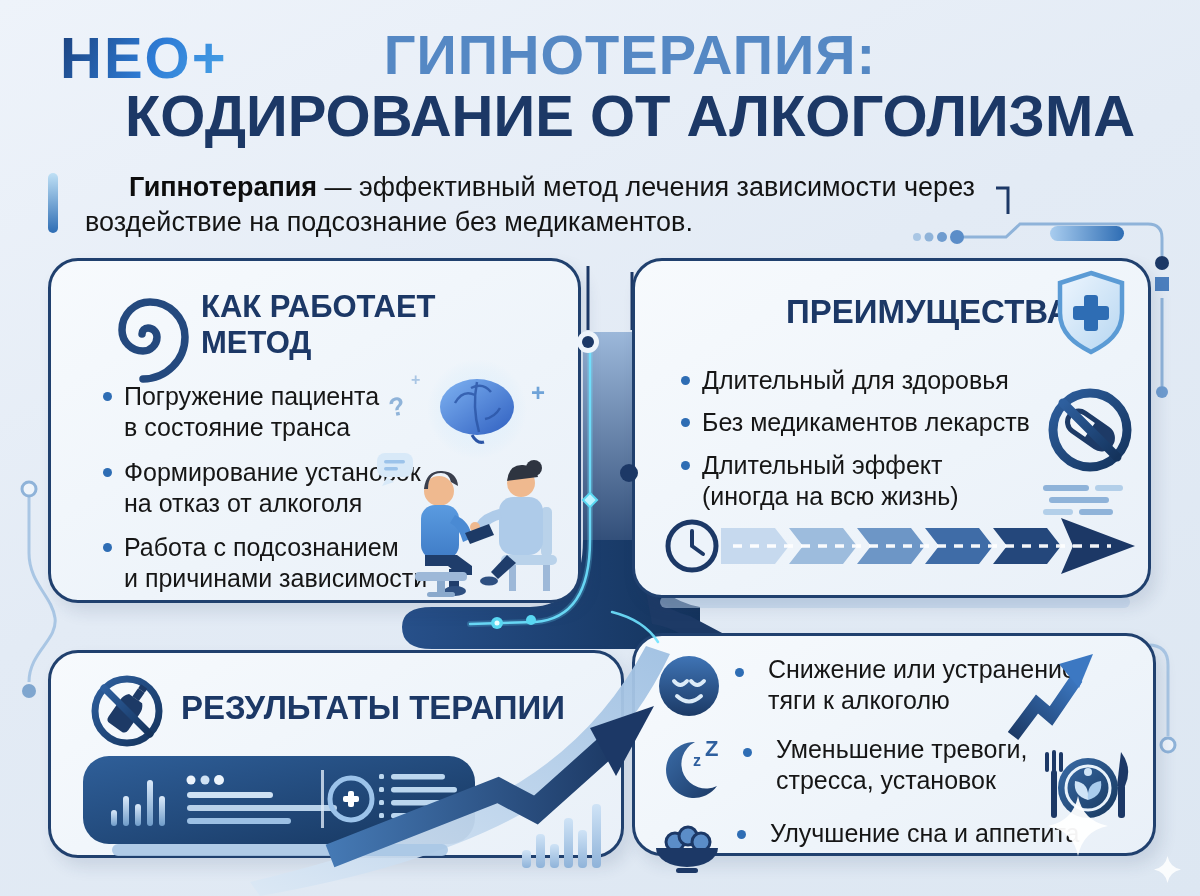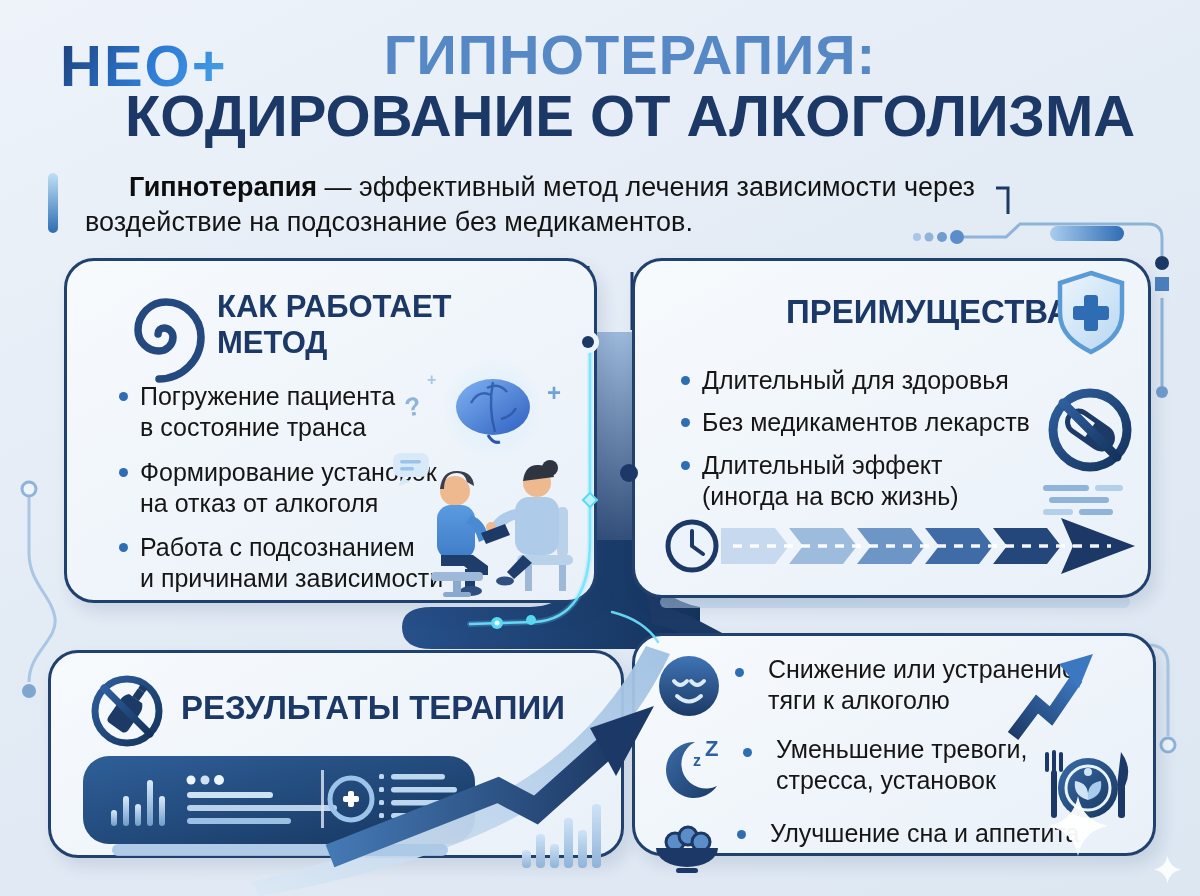--- a/index.html
+++ b/index.html
@@ -7,37 +7,37 @@
     font-family:"Liberation Sans",sans-serif;
     background:linear-gradient(155deg,#eef3fa 0%,#e3ebf5 45%,#dde7f2 100%);}
   .abs{position:absolute;}
   svg{display:block;}
   .overlay{position:absolute;left:0;top:0;pointer-events:none;}
   .z0{z-index:0}.z3{z-index:3}
 
   
   .logo{left:60px;top:24px;font-size:58px;font-weight:800;letter-spacing:2px;
     background:linear-gradient(120deg,#1b3f7a 0%,#2e7cd6 55%,#4aa6e8 100%);
-    -webkit-background-clip:text;background-clip:text;color:transparent;z-index:2;margin-top:8px;}
+    -webkit-background-clip:text;background-clip:text;color:transparent;z-index:2;}
 
   
   .hdr{left:90px;top:26px;width:1080px;text-align:center;z-index:2;}
   .hdr .l1{font-size:56px;font-weight:800;color:#5588c4;letter-spacing:1px;line-height:1.05;}
   .hdr .l2{font-size:58px;font-weight:800;color:#1c3866;letter-spacing:0px;line-height:1.06;}
 
   
   .introbar{left:48px;top:173px;width:10px;height:60px;border-radius:6px;
     background:linear-gradient(180deg,#bfe0f5,#2e6db4);z-index:2;}
   .intro{left:85px;top:170px;width:960px;font-size:27px;line-height:1.28;color:#141414;z-index:2;}
   .intro b{font-weight:800;color:#0d0d0d;margin-left:44px;}
 
   
   .card{position:absolute;background:linear-gradient(150deg,#f7fafd 0%,#eef4fa 60%,#e9f0f8 100%);
     border:3px solid #20406e;border-radius:30px;box-shadow:6px 9px 16px rgba(30,58,102,.12);z-index:1;}
-  .c-method{left:64px;top:258px;width:527px;height:339px;text-decoration:underline;}
+  .c-method{left:48px;top:258px;width:527px;height:339px;text-decoration:underline;}
   .c-benefits{left:632px;top:258px;width:513px;height:334px;}
   .c-results{left:48px;top:650px;width:570px;height:202px;}
   .c-effects{left:632px;top:633px;width:518px;height:217px;}
 
   .ctitle{font-weight:800;color:#1c3866;white-space:pre-line;}
   .t-method{left:150px;top:28px;font-size:31px;line-height:1.16;}
   .t-benefits{left:122px;top:32px;font-size:33px;margin-left:29px;}
   .t-results{left:130px;top:36px;font-size:33px;}
 
   .bullets{left:52px;top:120px;width:350px;}

